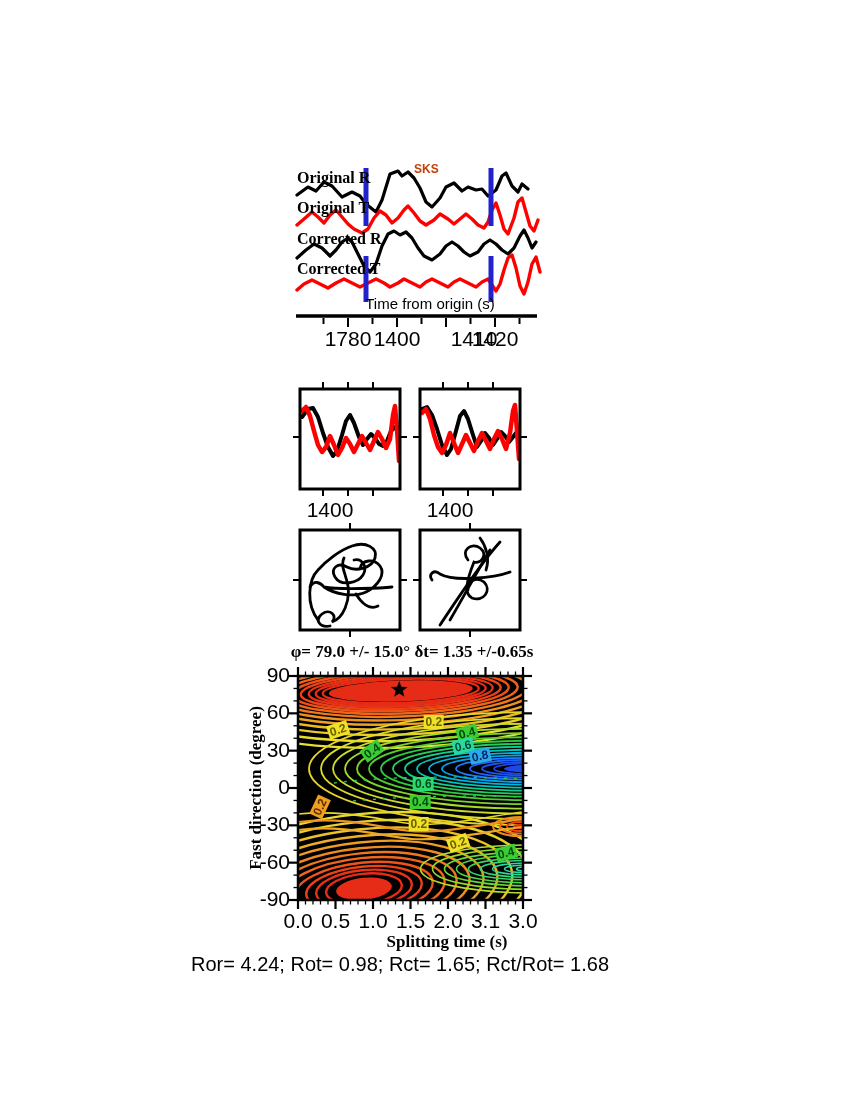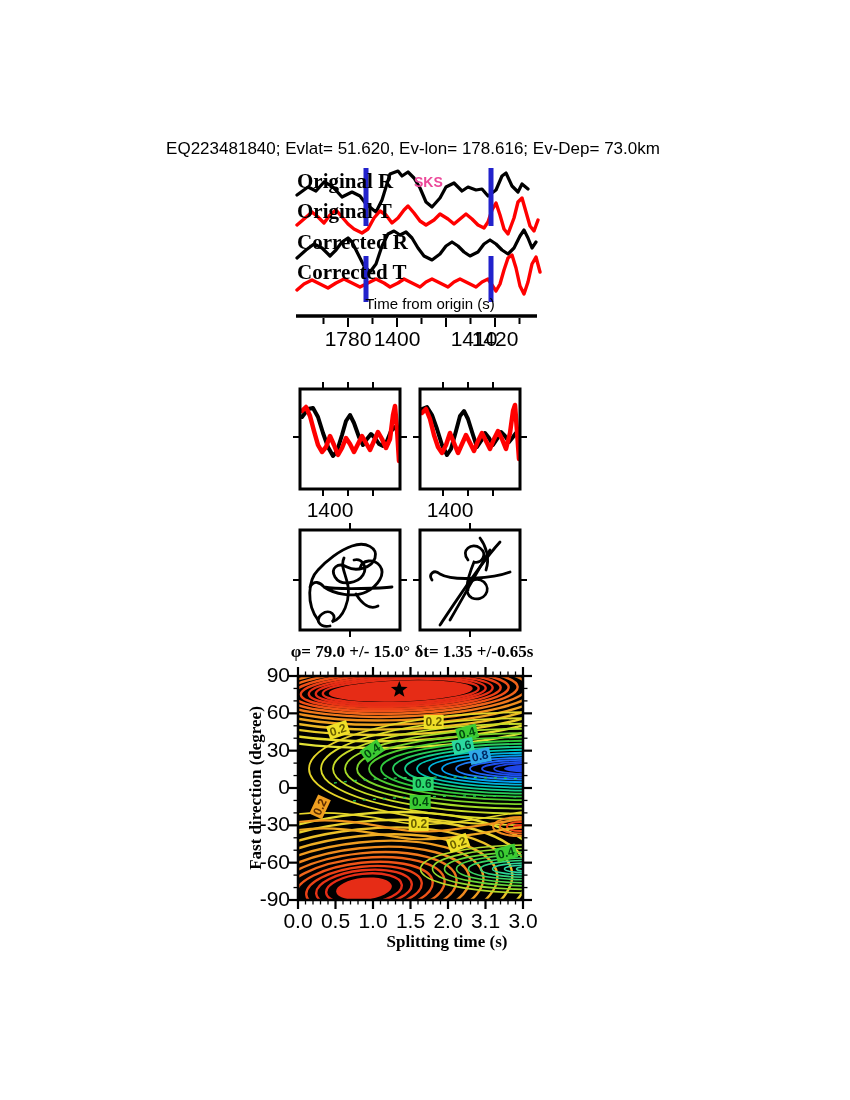--- a/index.html
+++ b/index.html
@@ -3,37 +3,36 @@
 <meta charset="utf-8">
 <style>
   html,body{margin:0;padding:0;background:#fff;}
   .page{position:relative;width:850px;height:1100px;background:#fff;overflow:hidden;
         font-family:"Liberation Sans","DejaVu Sans",sans-serif;color:#000;}
   svg{position:absolute;left:0;top:0;}
   .txt{position:absolute;white-space:nowrap;line-height:1.05;}
   .center{transform:translateX(-50%);}
   .serifb{font-family:"Liberation Serif","DejaVu Serif",serif;font-weight:bold;}
   .hline{font-size:17px;}
-  .trace-label{font-size:21px;}
-  .phase{font-size:14px;font-weight:600;color:#ec4899;margin-top:12px;}
+  .trace-label{font-size:16px;}
+  .phase{font-size:12px;font-weight:600;color:#c2410c;}
   .axis-title-sans{font-size:15px;}
   .tickl{font-size:21px;}
   .ylab{font-size:21px;text-align:right;}
   .ctitle{font-size:17px;}
   .atitle{font-size:17px;}
   .stats{font-size:20px;}
   .clabel{position:absolute;font-size:12px;font-weight:bold;line-height:1;padding:1px 2px;}
   .yrot{transform:translate(-50%,-50%) rotate(-90deg);}
 </style>
 </head>
 <body>
 
 <div class="page" id="pg">
 
-  <div class="txt hline center" style="left:413px;top:140px;">EQ223481840; Evlat=  51.620, Ev-lon= 178.616; Ev-Dep= 73.0km</div>
 
   <svg id="fig" width="850" height="1100">
       <g transform="translate(290,160)">
         <polyline points="7,35 18,27 26,31 34,22 42,26 52,37 62,32 70,36 76,44 86,52 92,40 100,14 108,11 112,16 118,12 124,18 130,28 136,42 142,47 150,38 156,27 164,23 172,31 178,27 186,30 192,29 198,36 206,30 212,16 216,13 222,26 228,32 232,24 238,29" fill="none" stroke="#000000" stroke-width="3.2" stroke-linejoin="round" stroke-linecap="round"></polyline>
         <polyline points="7,65 14,59 22,52 28,57 34,63 40,55 46,50 52,57 58,64 64,69 72,73 78,69 84,58 90,51 96,55 102,63 108,58 114,50 118,46 124,53 130,61 136,65 144,60 150,54 158,59 164,64 170,59 176,54 182,59 188,65 194,68 198,62 202,50 206,43 210,55 214,69 218,74 224,58 228,42 232,38 236,52 240,66 244,71 248,60" fill="none" stroke="#FF0000" stroke-width="3.4" stroke-linejoin="round" stroke-linecap="round"></polyline>
         <polyline points="7,98 16,90 24,84 32,88 40,96 46,90 52,82 58,78 62,82 68,94 74,106 80,112 86,104 92,86 98,74 104,71 110,75 116,72 122,78 128,88 134,96 142,100 150,94 156,86 162,82 168,86 174,92 180,96 188,92 194,84 200,80 206,84 212,90 218,94 224,88 230,76 234,70 238,78 242,88 246,82" fill="none" stroke="#000000" stroke-width="3.2" stroke-linejoin="round" stroke-linecap="round"></polyline>
         <polyline points="7,130 14,124 22,120 30,124 38,128 46,123 54,119 62,123 70,127 78,123 86,119 94,123 100,127 108,123 114,119 122,123 130,127 136,122 142,119 150,123 158,127 164,122 170,119 178,123 186,127 192,122 198,119 202,125 206,131 210,124 214,110 218,98 222,95 226,108 230,126 234,134 238,122 242,104 246,97 250,112" fill="none" stroke="#FF0000" stroke-width="3.4" stroke-linejoin="round" stroke-linecap="round"></polyline>
         <rect x="73.5" y="8" width="5" height="58" fill="#2222CC"></rect>
         <rect x="73.5" y="96" width="5" height="46" fill="#2222CC"></rect>
         <rect x="198.5" y="8" width="5" height="58" fill="#2222CC"></rect>
@@ -311,20 +310,21 @@
 
   <div class="txt axis-title-sans center" style="left:430px;top:296px;">Time from origin (s)</div>
 
   <div class="txt tickl center" style="left:330px;top:499px;">1400</div>
   <div class="txt tickl center" style="left:450px;top:499px;">1400</div>
 
   <div class="txt ctitle serifb center" style="left:412px;top:643px;">φ= 79.0 +/- 15.0° δt= 1.35 +/-0.65s</div>
   <div class="txt atitle serifb yrot" style="left:256px;top:788px;">Fast direction (degree)</div>
   <div class="txt atitle serifb center" style="left:411px;top:933px;margin-left:36px;">Splitting time (s)</div>
 
+  <div class="txt stats center" style="left:400px;top:954px;">Ror= 4.24; Rot= 0.98; Rct= 1.65; Rct/Rot= 1.68</div>
 <div class="txt tickl center" style="left: 348px; top: 328px;">1780</div>
     <div class="txt tickl center" style="left: 397px; top: 328px;">1400</div>
     <div class="txt tickl center" style="left: 446px; top: 328px; margin-left: 28px;">1410</div>
     <div class="txt tickl center" style="left: 495px; top: 328px;">1420</div>
     <div class="txt tickl center" style="left: 298px; top: 910px;">0.0</div>
     <div class="txt tickl center" style="left: 335.5px; top: 910px;">0.5</div>
     <div class="txt tickl center" style="left: 373px; top: 910px;">1.0</div>
     <div class="txt tickl center" style="left: 410.5px; top: 910px;">1.5</div>
     <div class="txt tickl center" style="left: 448px; top: 910px;">2.0</div>
     <div class="txt tickl center" style="left: 485.5px; top: 910px;">3.1</div>

